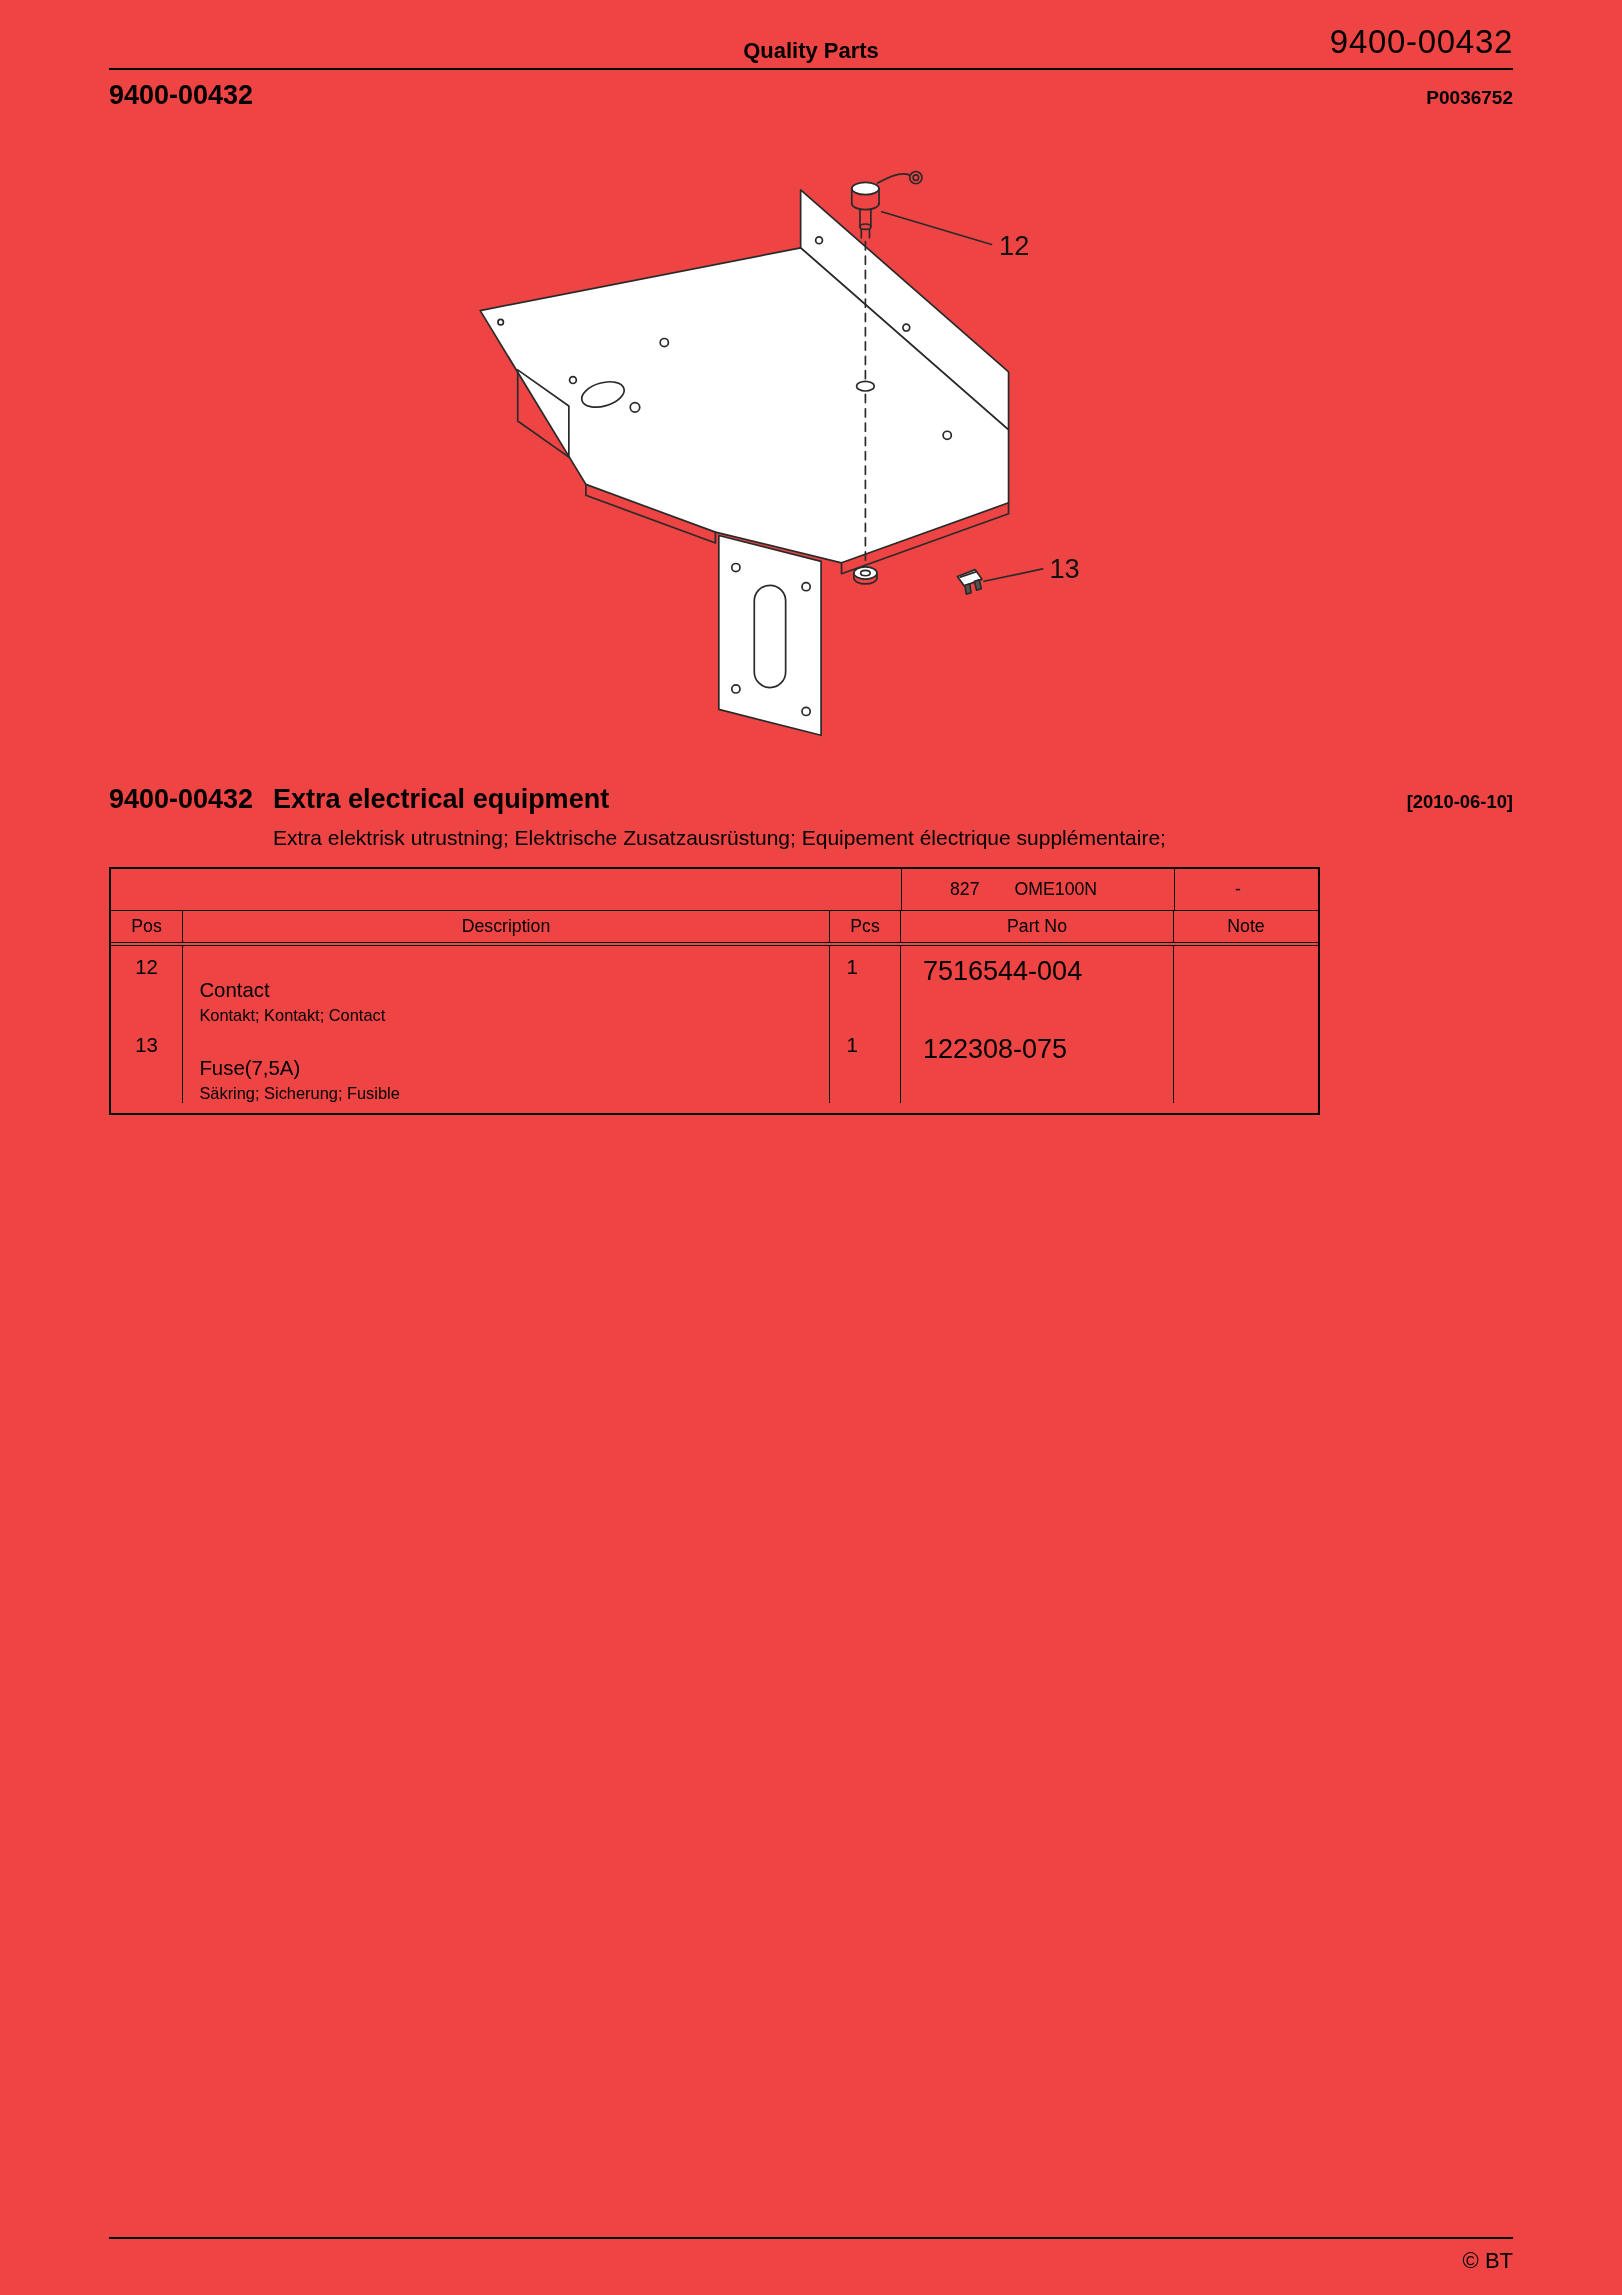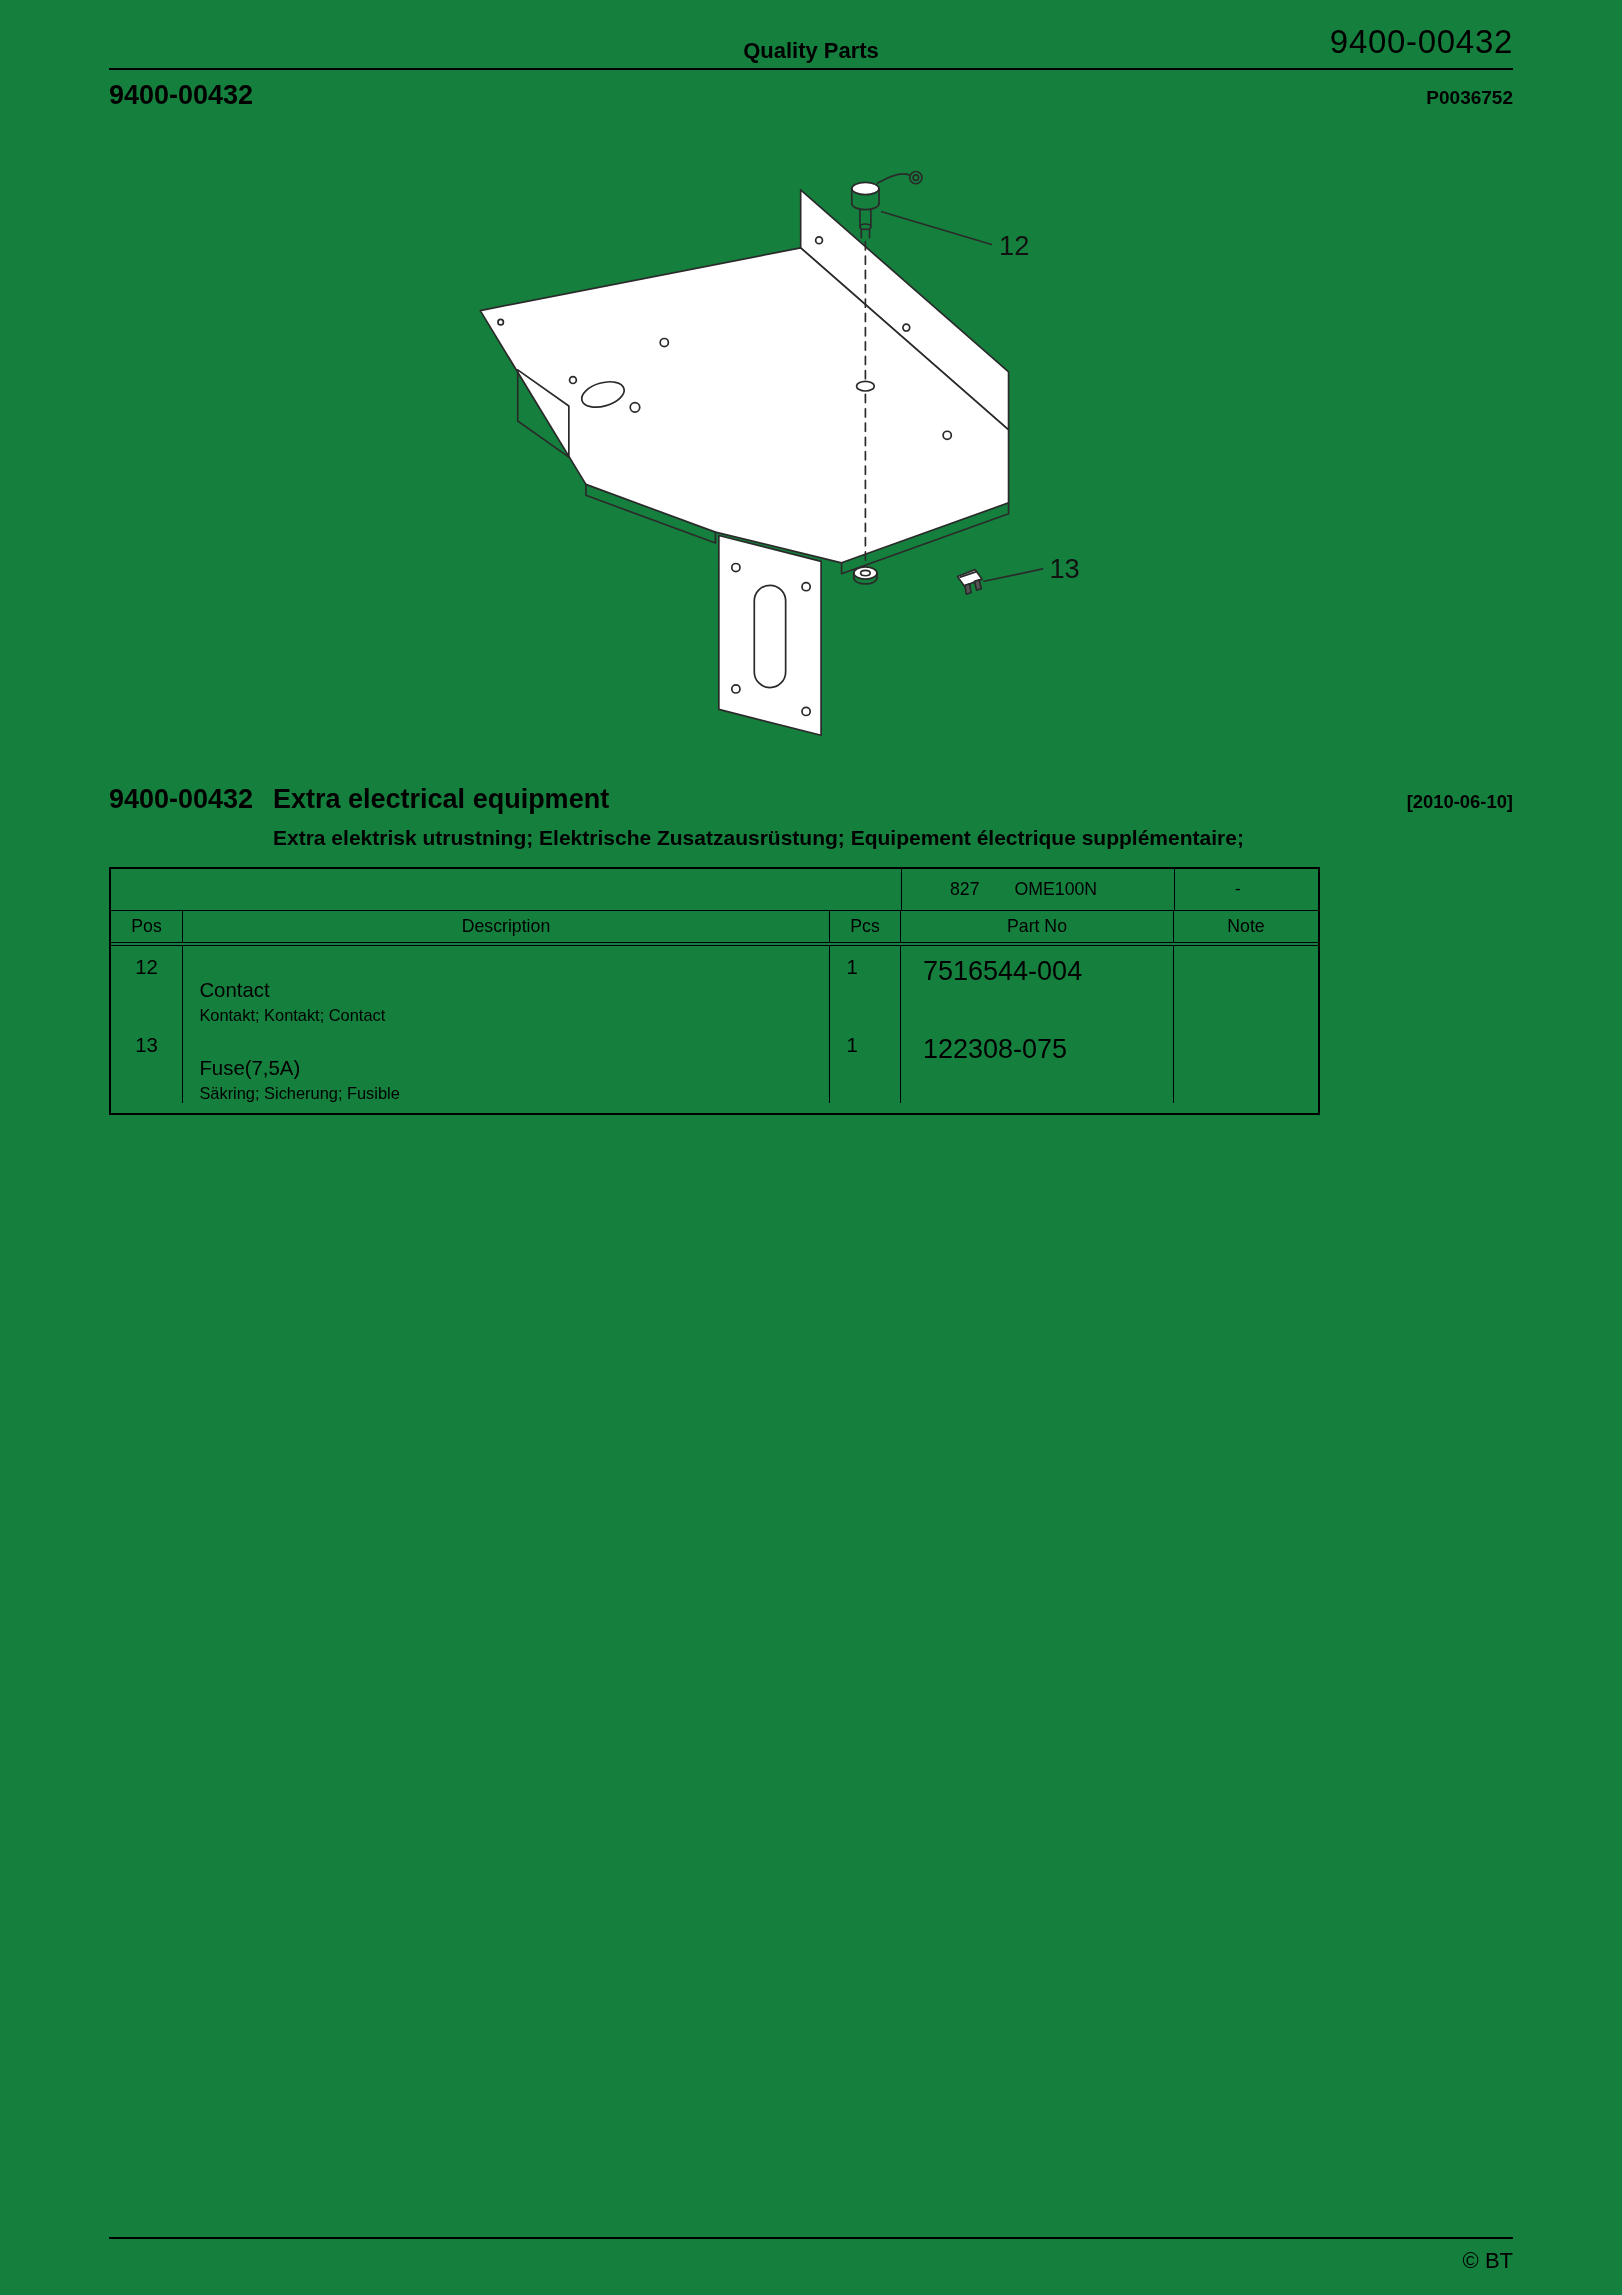--- a/index.html
+++ b/index.html
@@ -1,21 +1,21 @@
 <!DOCTYPE html>
 <html style="font-size:11px"><head>
 <meta charset="utf-8">
 <style>
   * { margin:0; padding:0; box-sizing:border-box; }
   html,body { background:#ffffff; }
   .page {
     position:relative;
     width:1622px;
     height:2295px;
-    background:#15803d;
+    background:#ef4444;
     font-family:"Liberation Sans", sans-serif;
     color:#000;
     overflow:hidden;
   }
   
   .hdr-center {
     position:absolute; top:38px; left:109px; width:1404px;
     text-align:center; font-size:22px; font-weight:bold;
   }
   .hdr-right {
@@ -40,21 +40,21 @@
   }
   .figure svg { width:100%; height:100%; }
   .figure text {
     font-family:"Liberation Sans", sans-serif;
     font-size:40px; fill:#111;
   }
   
   .sec-code   { position:absolute; top:784px; left:109px;  font-size:27px; font-weight:bold; }
   .sec-title  { position:absolute; top:784px; left:273px;  font-size:27px; font-weight:bold; }
   .sec-date   { position:absolute; top:791px; right:109px; font-size:18.4px; font-weight:bold; }
-  .sec-sub    { position:absolute; top:826px; left:273px;  font-size:21px;font-weight:bold; }
+  .sec-sub    { position:absolute; top:826px; left:273px;  font-size:21px; }
   
   .ptable {
     position:absolute; top:867px; left:109px; width:1211px;
     border:2px solid #000;
   }
   .row-model {
     display:grid; grid-template-columns:791px 273px 1fr;
     border-bottom:1.4px solid #000; height:42px;
   }
   .row-model > div { border-right:1.4px solid #000; display:flex; align-items:center; font-size:17.7px; }

